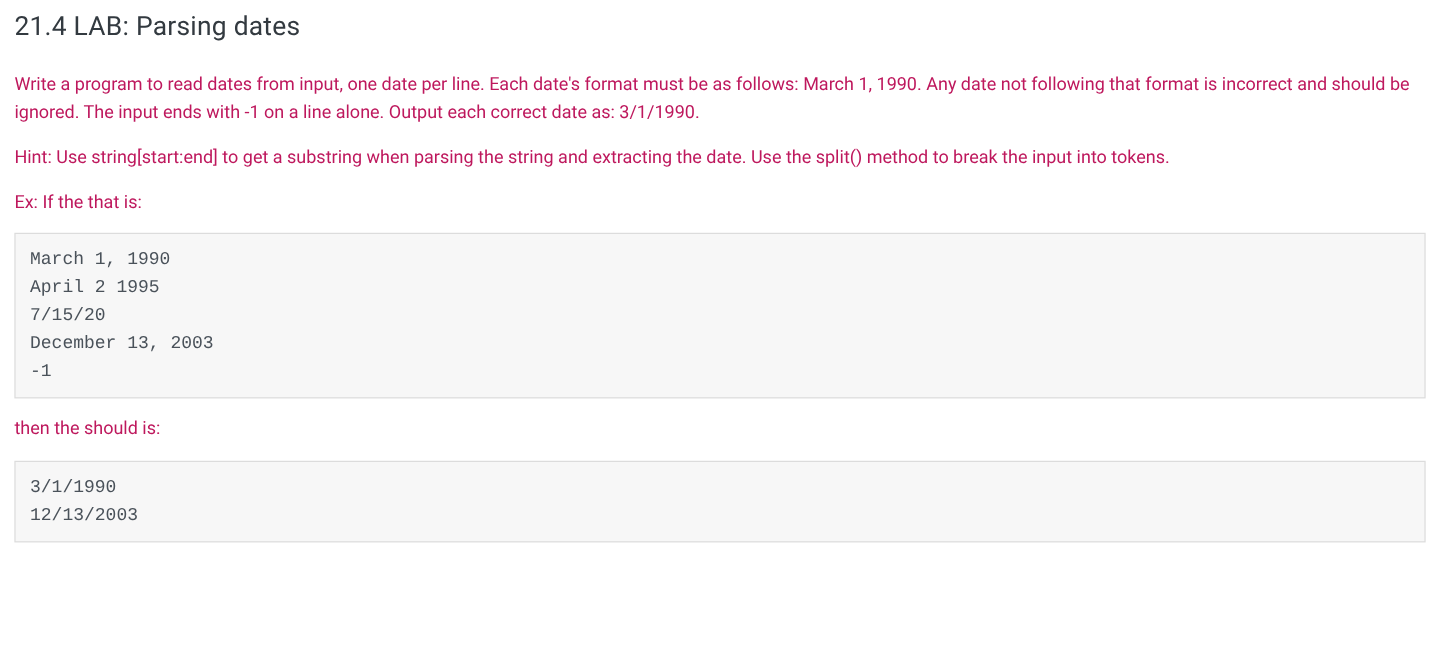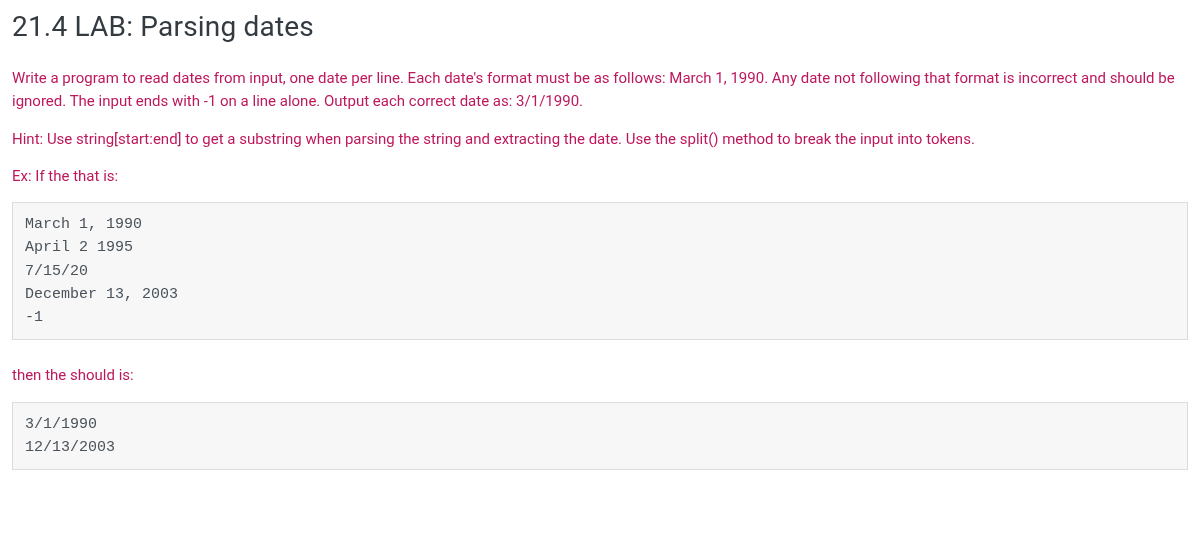--- a/index.html
+++ b/index.html
@@ -8,42 +8,42 @@
       box-sizing: border-box;
     }
     body {
       font-family: -apple-system, BlinkMacSystemFont, "Segoe UI", Roboto, "Helvetica Neue", Arial, sans-serif;
       background: #ffffff;
       padding: 10px 12px;
       color: #3d454d;
       width: 1200px;
     }
     h1 {
-      font-size: 28px;
+      font-size: 22px;
       font-weight: 400;
       color: #333a40;
       margin-bottom: 24px;
       letter-spacing: 0.2px;
     }
     p {
       font-size: 15px;
       line-height: 1.55;
       color: #be185d;
       margin-bottom: 14px;
       font-weight: 400;
     }
     pre {
       background: #f7f7f7;
       border: 1px solid #dcdcdc;
       padding: 10px 12px;
       font-family: "Courier New", Courier, monospace;
       font-size: 15px;
       line-height: 1.55;
       color: #4a525a;
-      margin-bottom: 24px;
+      margin-bottom: 14px;
       white-space: pre;
       overflow-x: auto;
     }
   </style>
 </head>
 <body>
 
 <h1>21.4 LAB: Parsing dates</h1>
 
 <p>Write a program to read dates from input, one date per line. Each date's format must be as follows: March 1, 1990. Any date not following that format is incorrect and should be ignored. The input ends with -1 on a line alone. Output each correct date as: 3/1/1990.</p>

